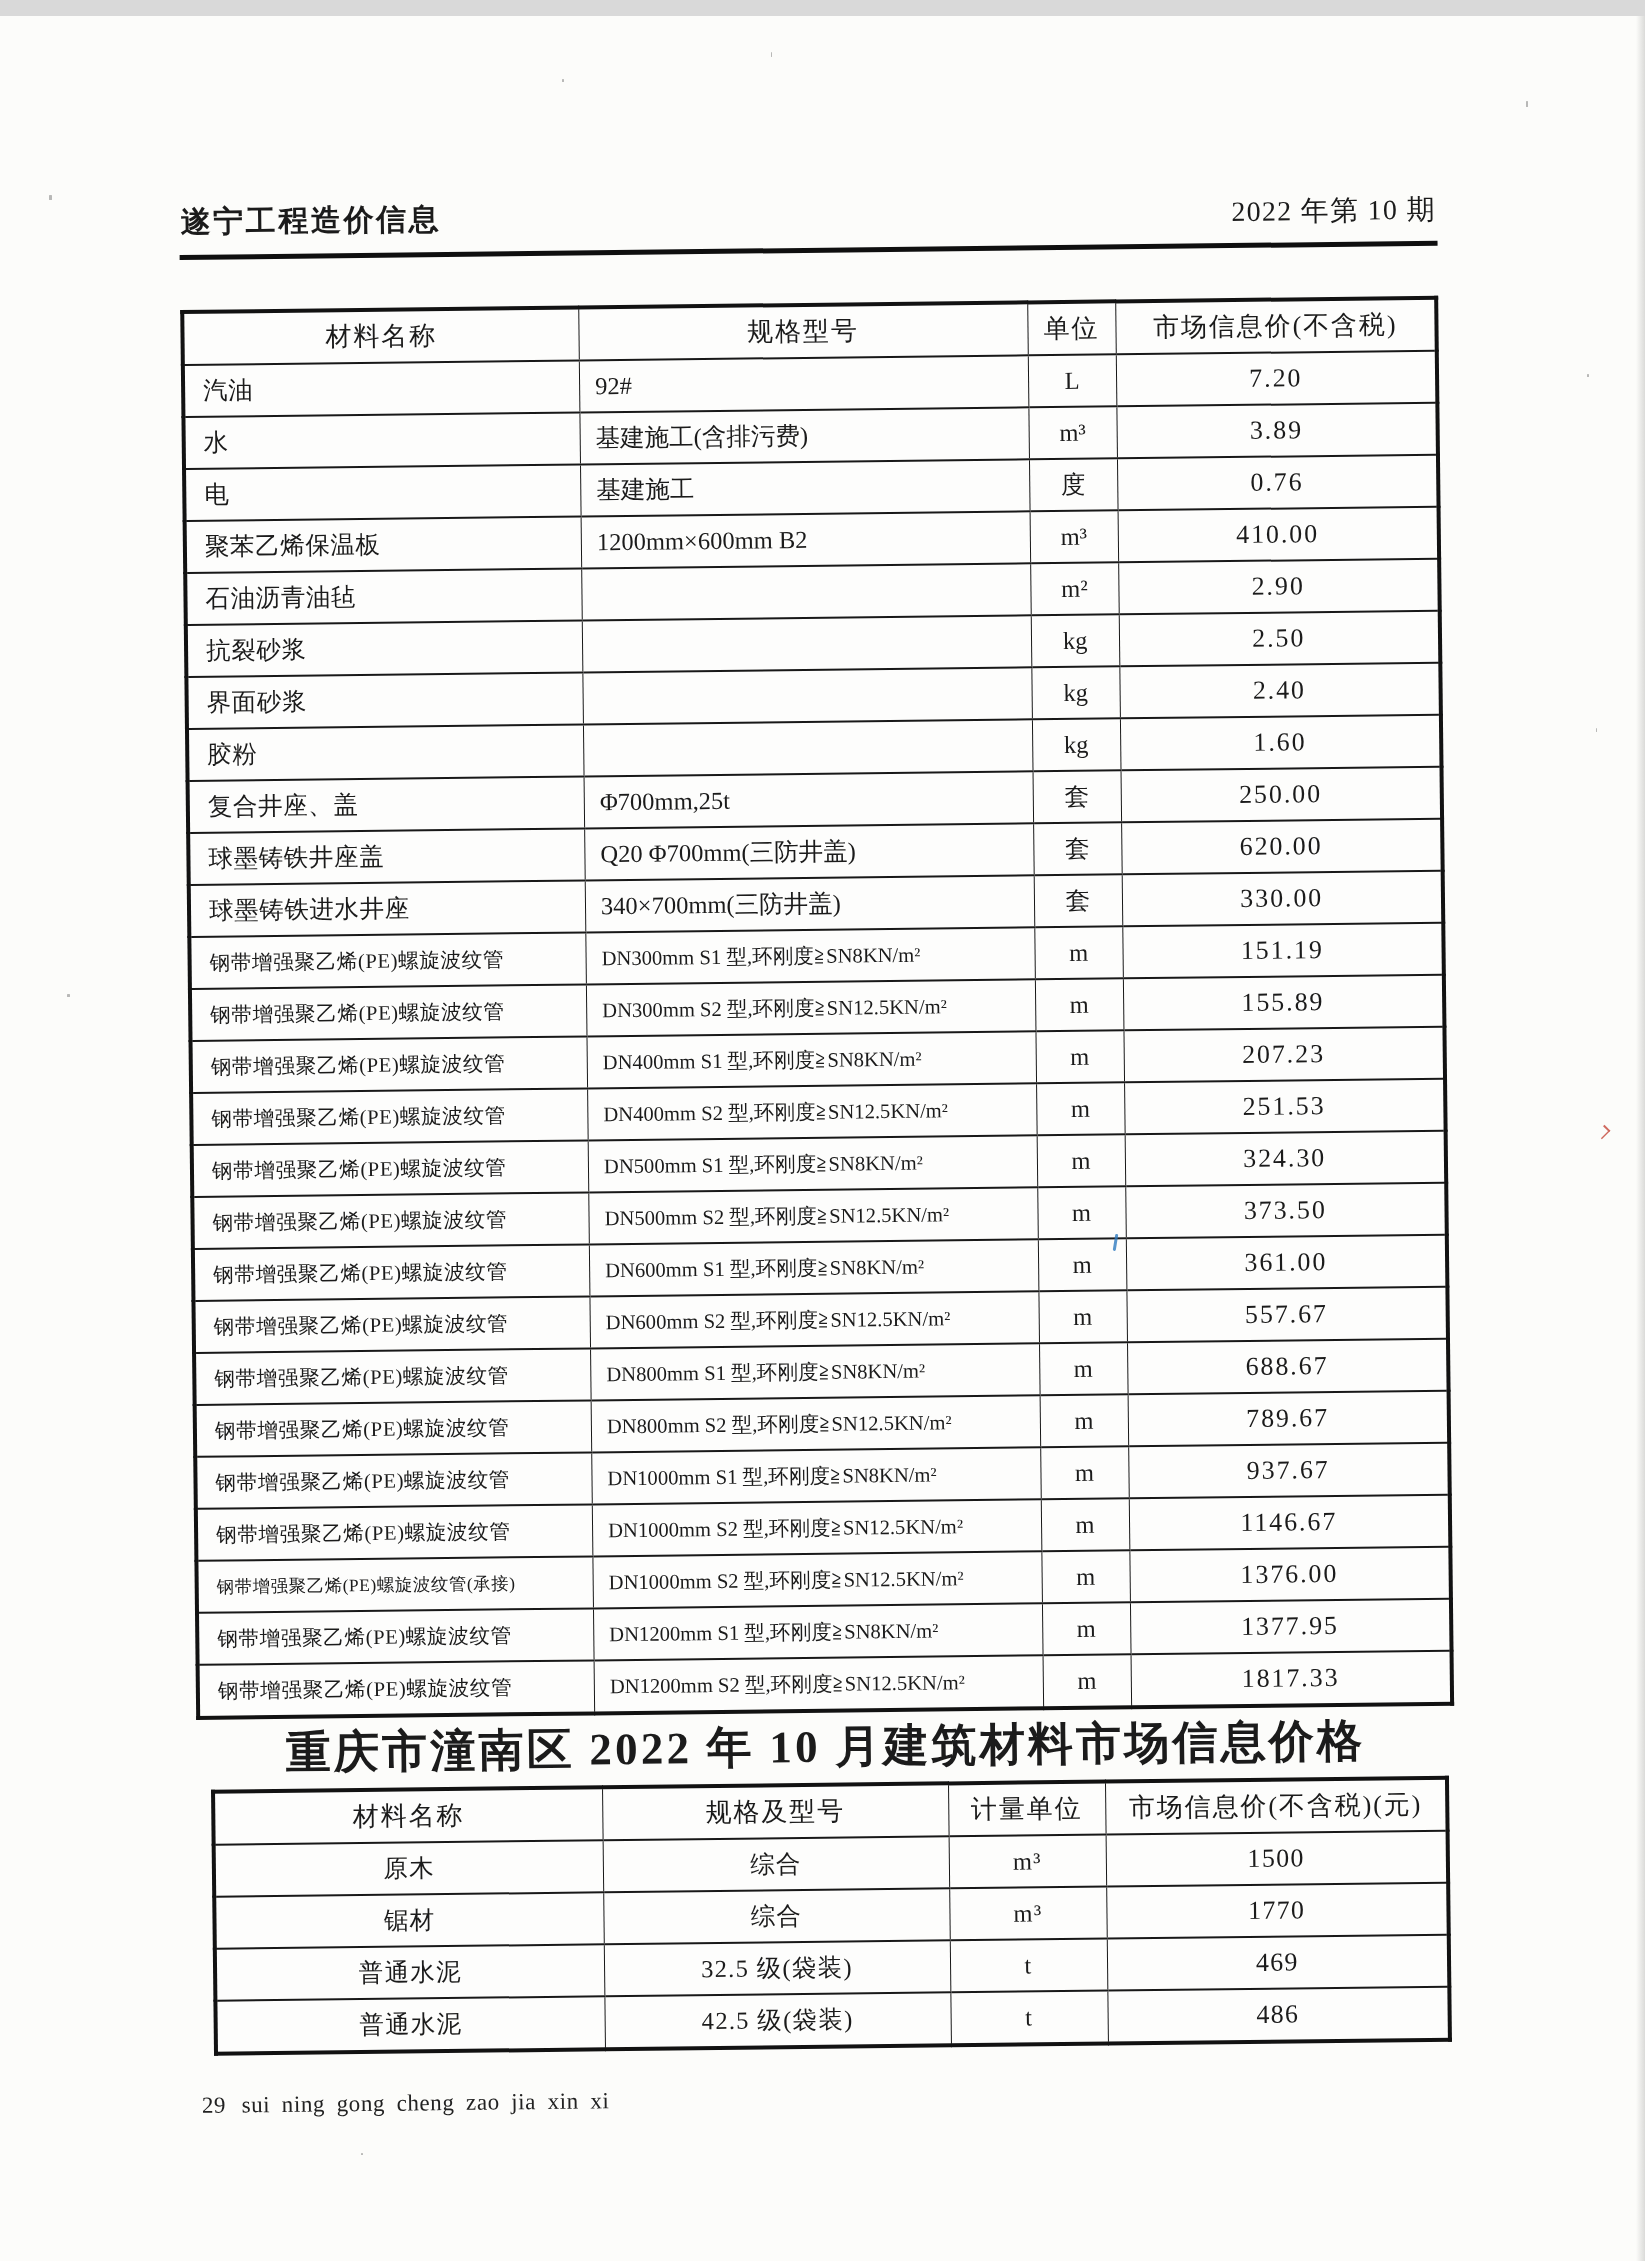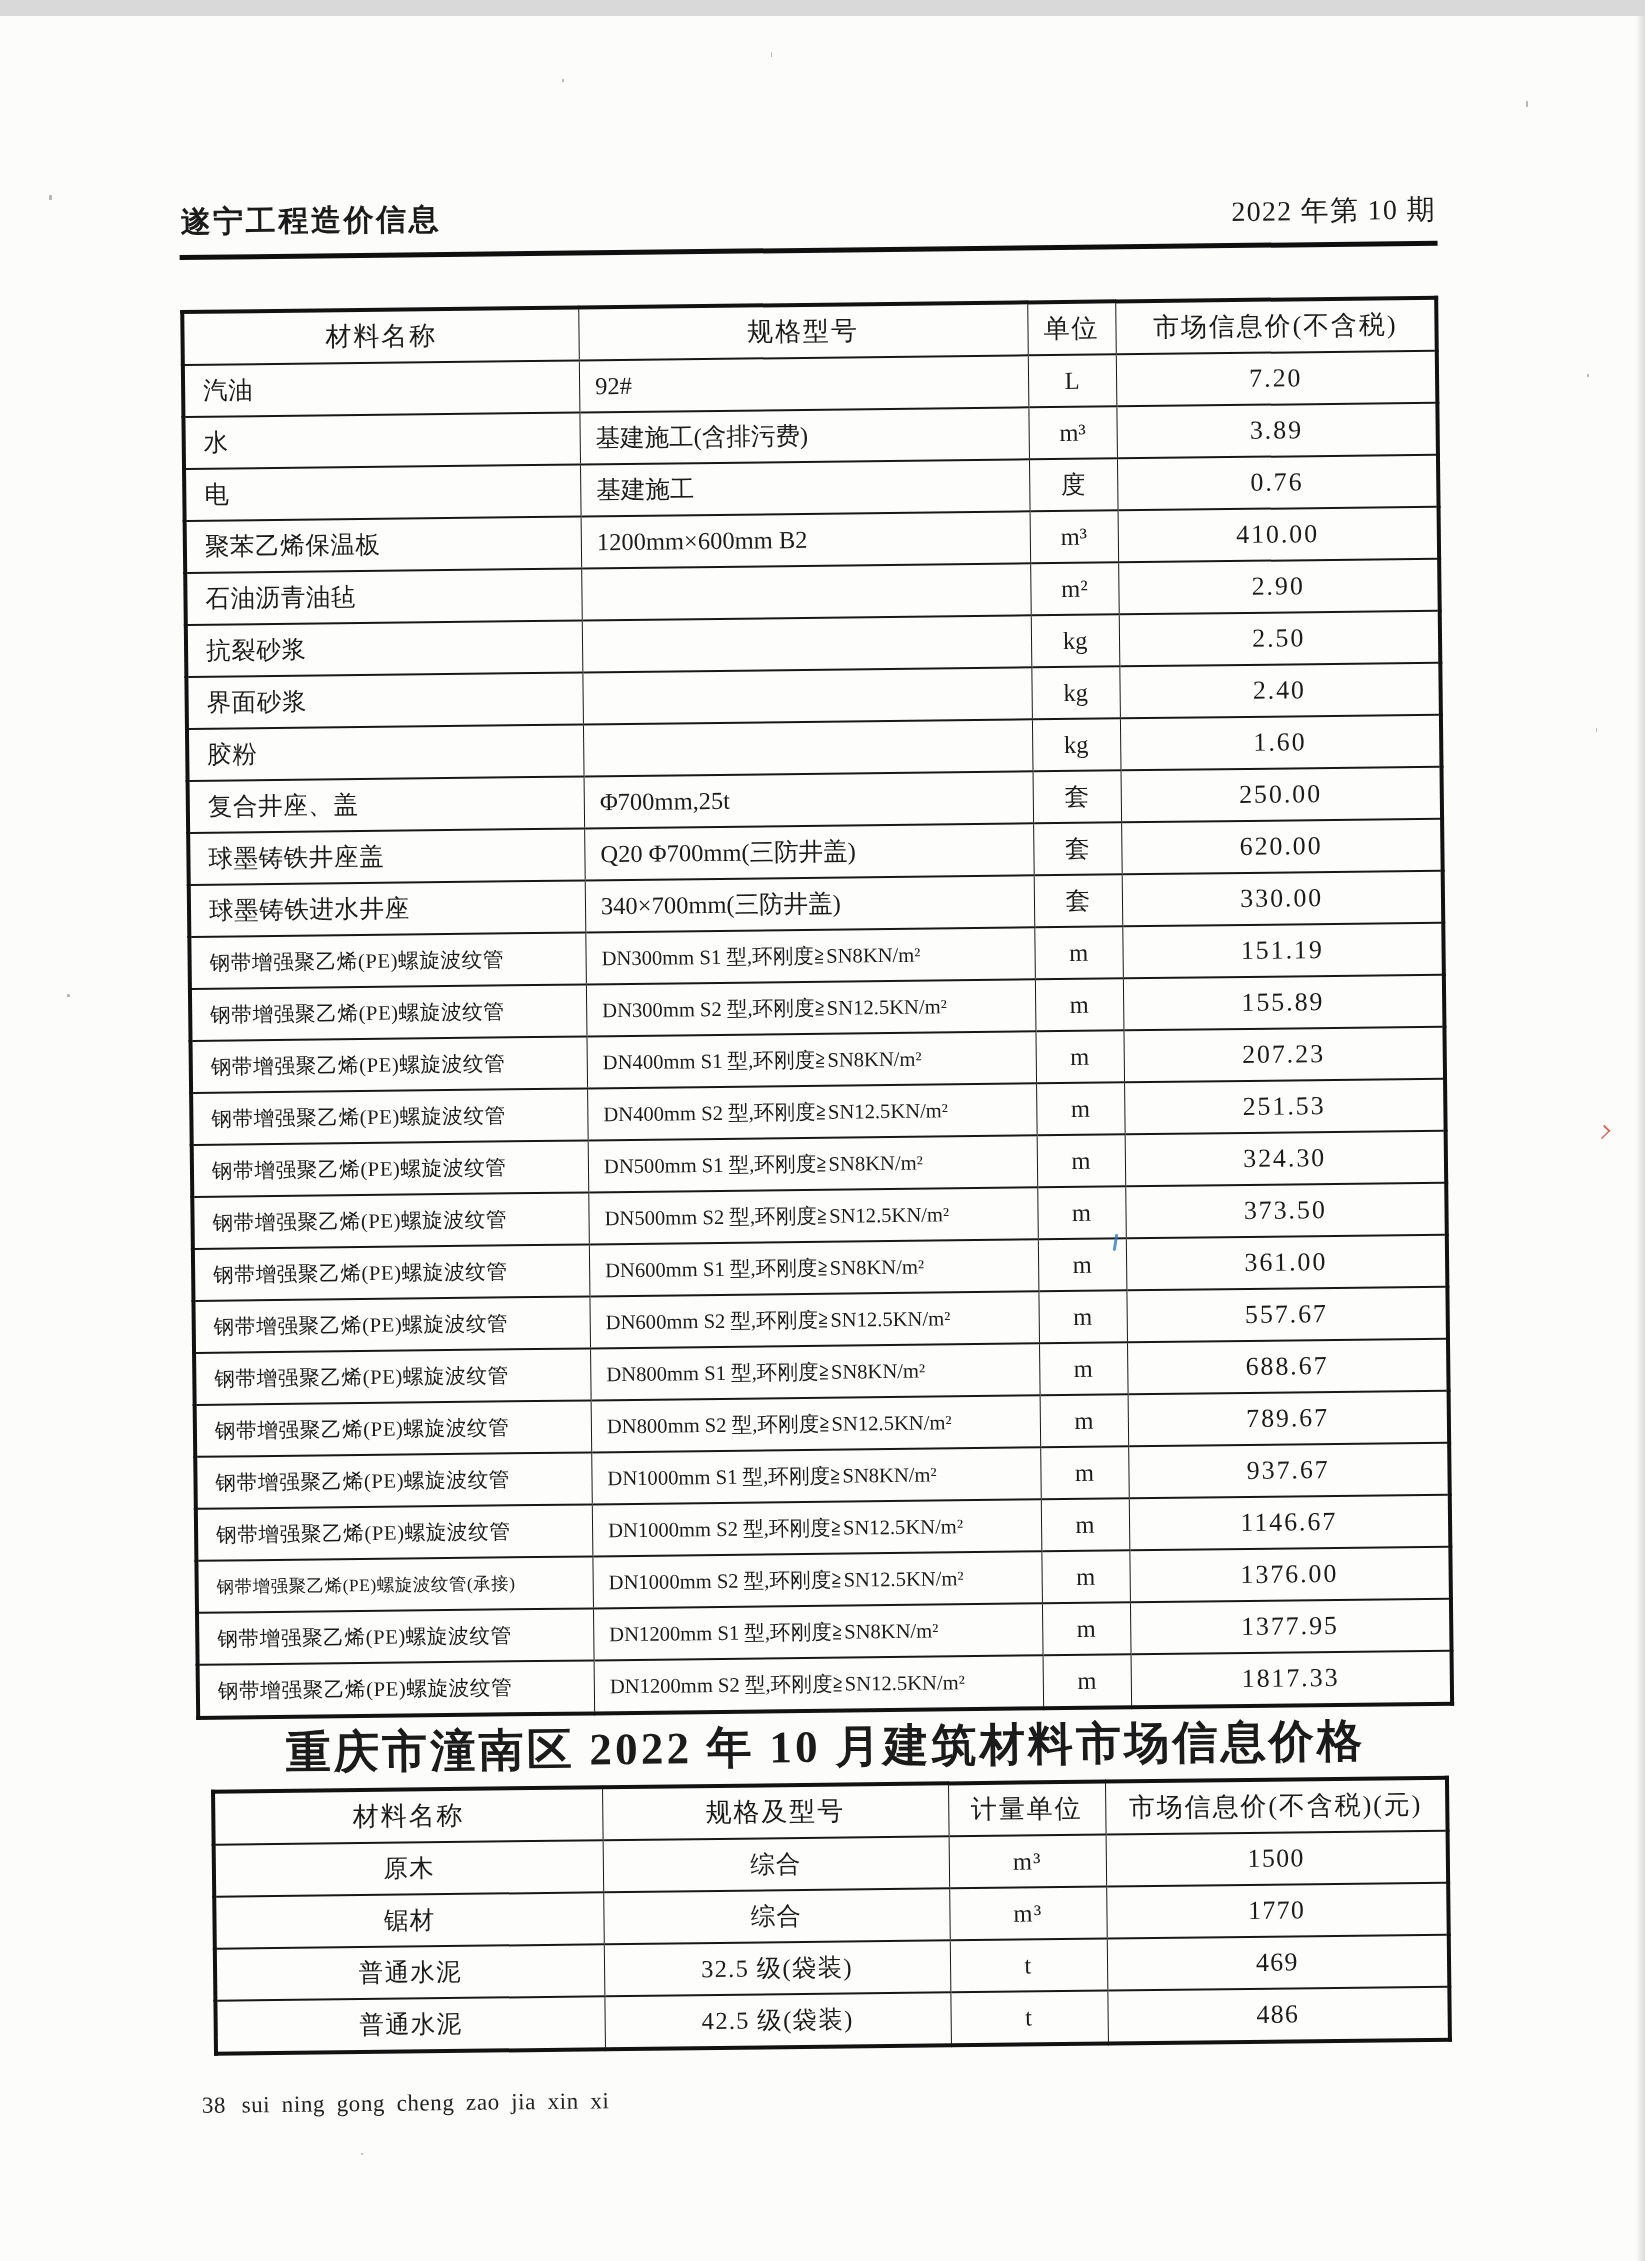--- a/index.html
+++ b/index.html
@@ -282,21 +282,21 @@
           <tr>
             <td class="c0">普通水泥</td>
             <td class="c1">42.5 级(袋装)</td>
             <td class="c2">t</td>
             <td class="c3">486</td>
           </tr>
         </tbody>
     </table>
 
     <div class="footer">
-      <span>38</span>
+      <span>29</span>
       <span>sui ning gong cheng zao jia xin xi</span>
     </div>
 
   </div>
 
   <div class="tick-blue"></div>
   <div class="tick-red"></div>
   <div class="speck" style="left:49px;top:179px;width:3.2px;height:4.5px"></div>
   <div class="speck" style="left:562px;top:63px;width:1.9px;height:2.6px"></div>
   <div class="speck" style="left:771px;top:36px;width:1.3px;height:4.5px"></div>

